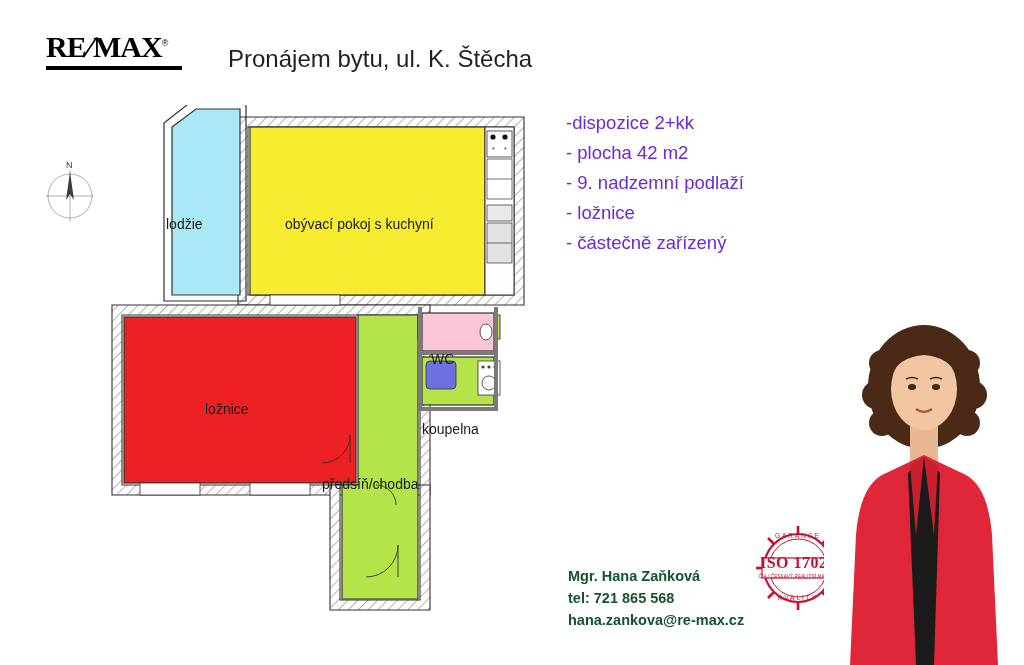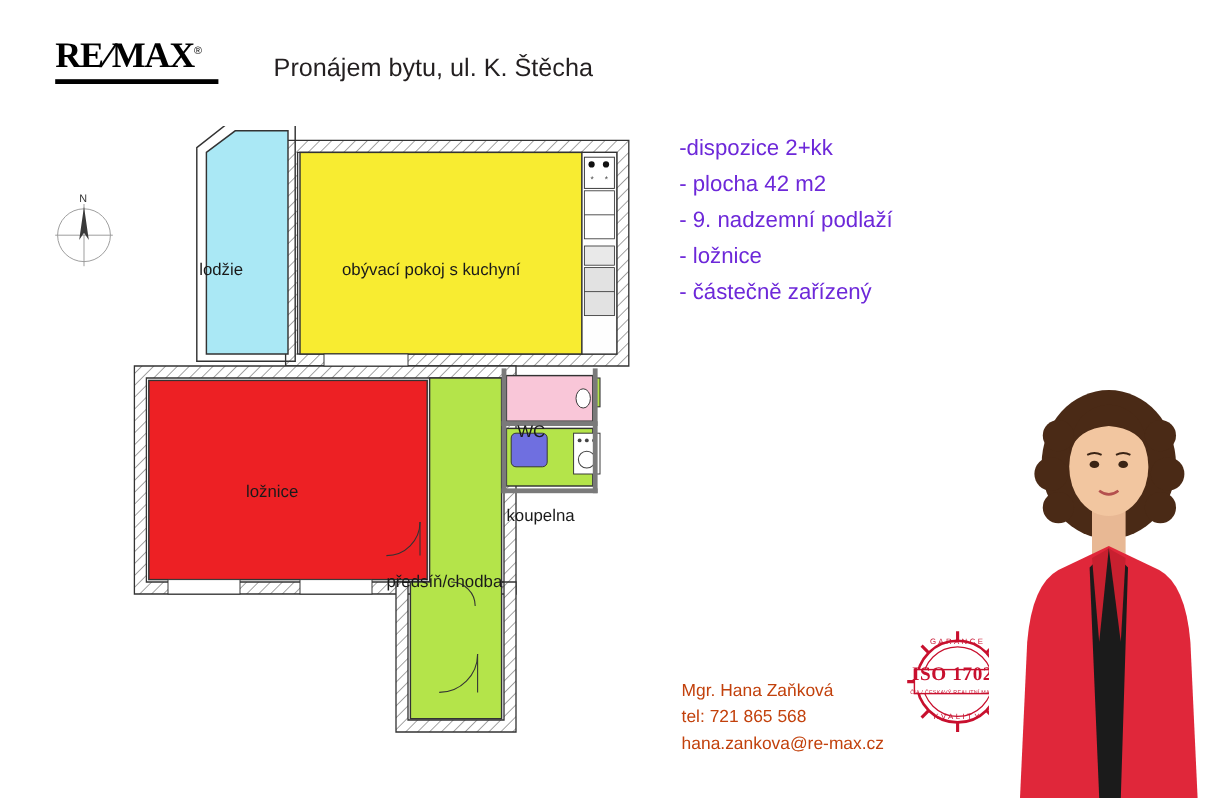--- a/index.html
+++ b/index.html
@@ -50,21 +50,21 @@
     left: 46px;
     top: 66px;
     width: 136px;
     height: 4px;
     background: #000;
   }
   #title {
     position: absolute;
     left: 228px;
     top: 45px;
-    font-size: 21px;
+    font-size: 24px;
     color: #231f20;
     white-space: nowrap;
   }
 
   
   #compass {
     position: absolute;
     left: 44px;
     top: 160px;
     width: 52px;
@@ -109,22 +109,22 @@
     white-space: nowrap;
     pointer-events: none;
     margin-top: 31px;
   }
 
   
   #contact {
     position: absolute;
     left: 568px;
     top: 565px;
-    color: #c2410c;
-    font-weight: normal;
+    color: #14532d;
+    font-weight: bold;
     font-size: 14.5px;
     line-height: 22px;
   }
   #contact .line { white-space: nowrap; }
 
   
   #iso {
     position: absolute;
     left: 748px;
     top: 518px;

